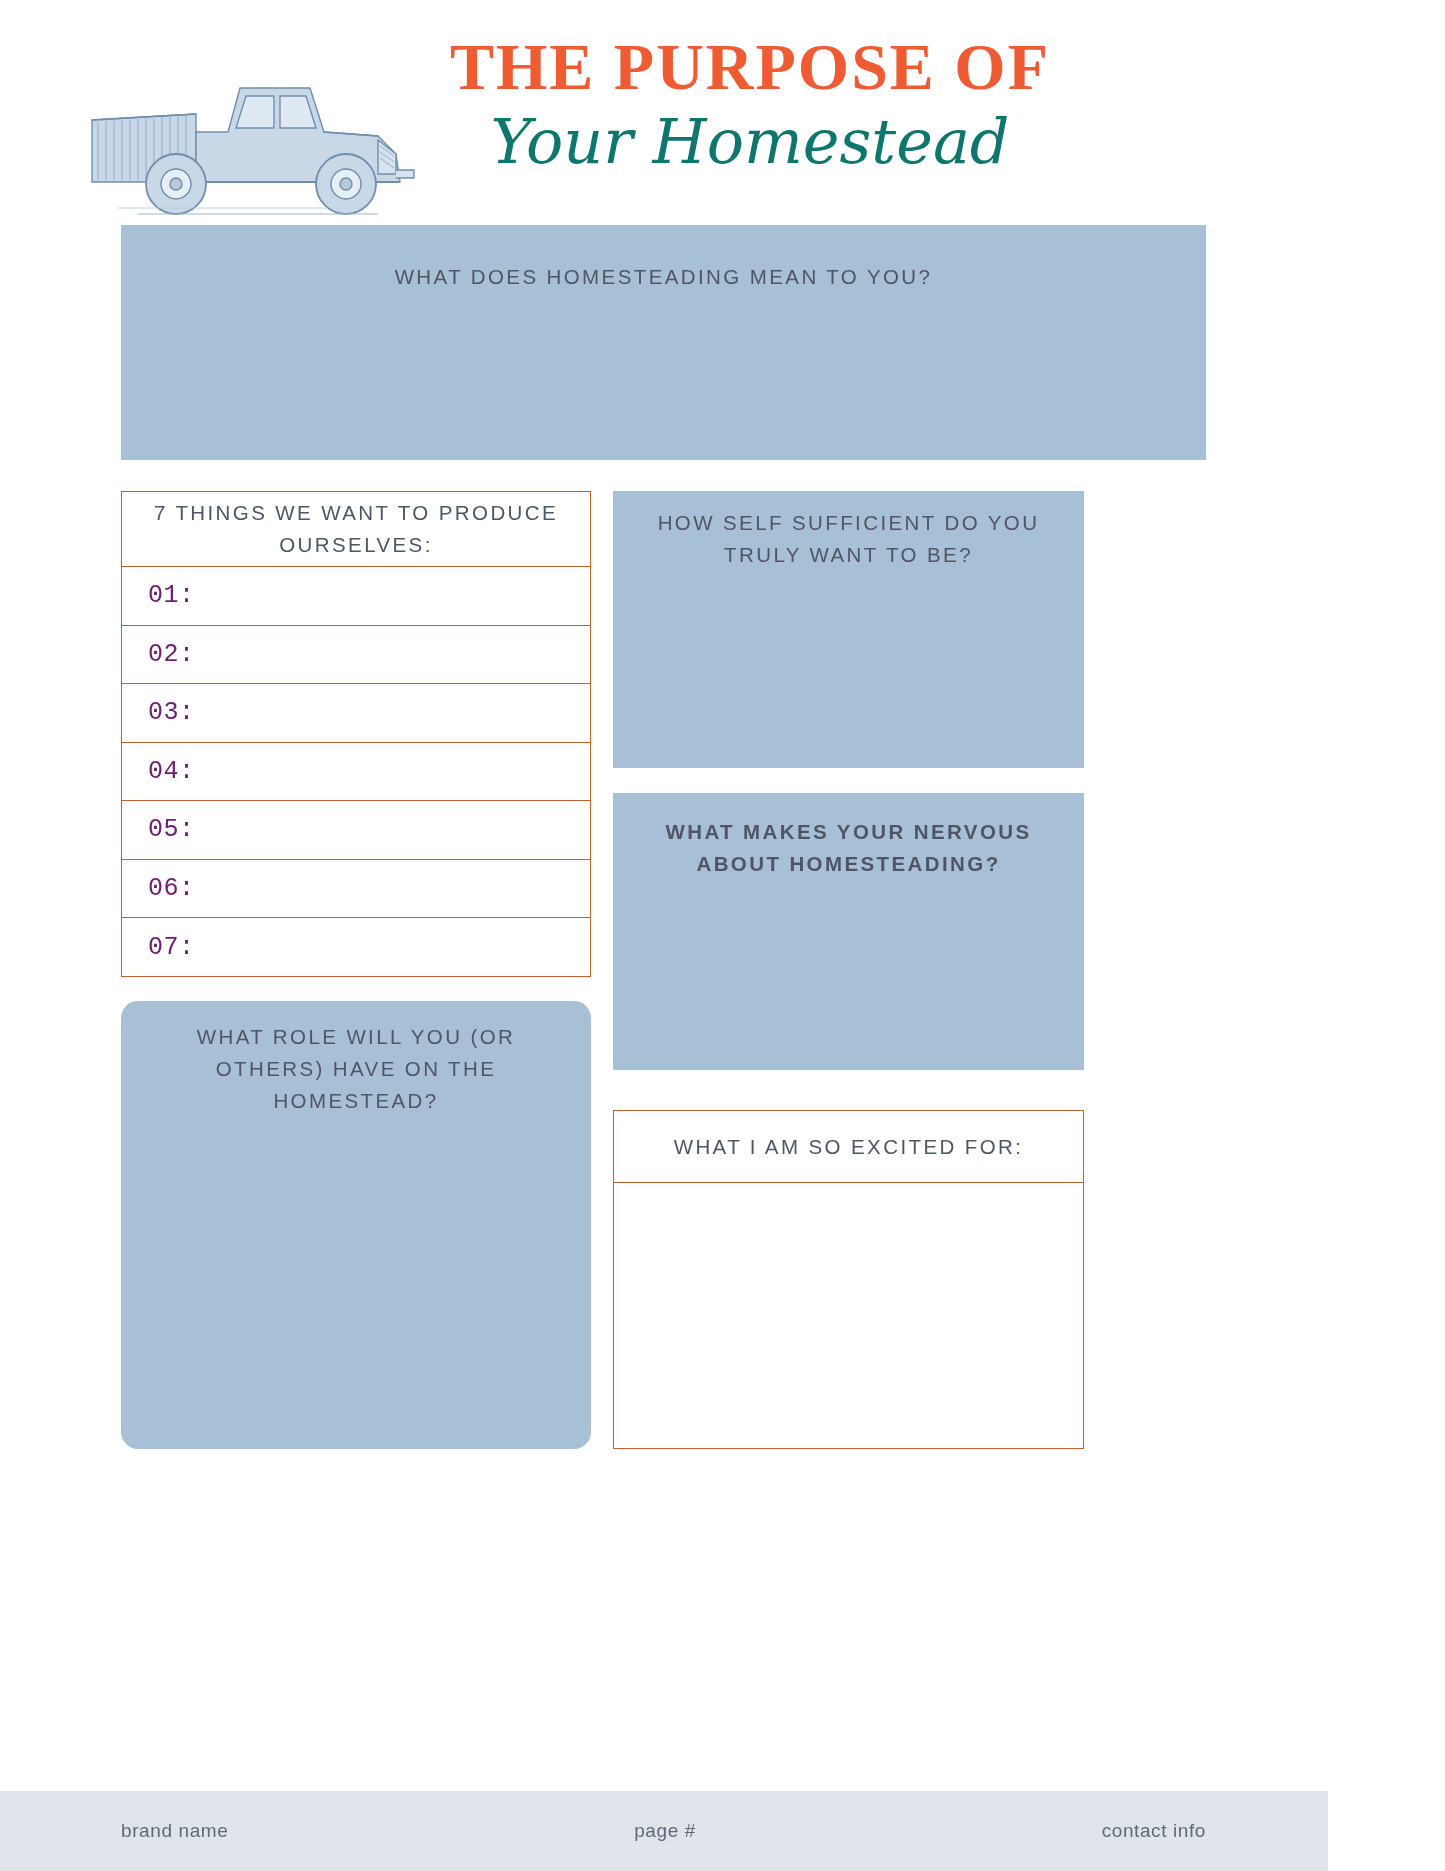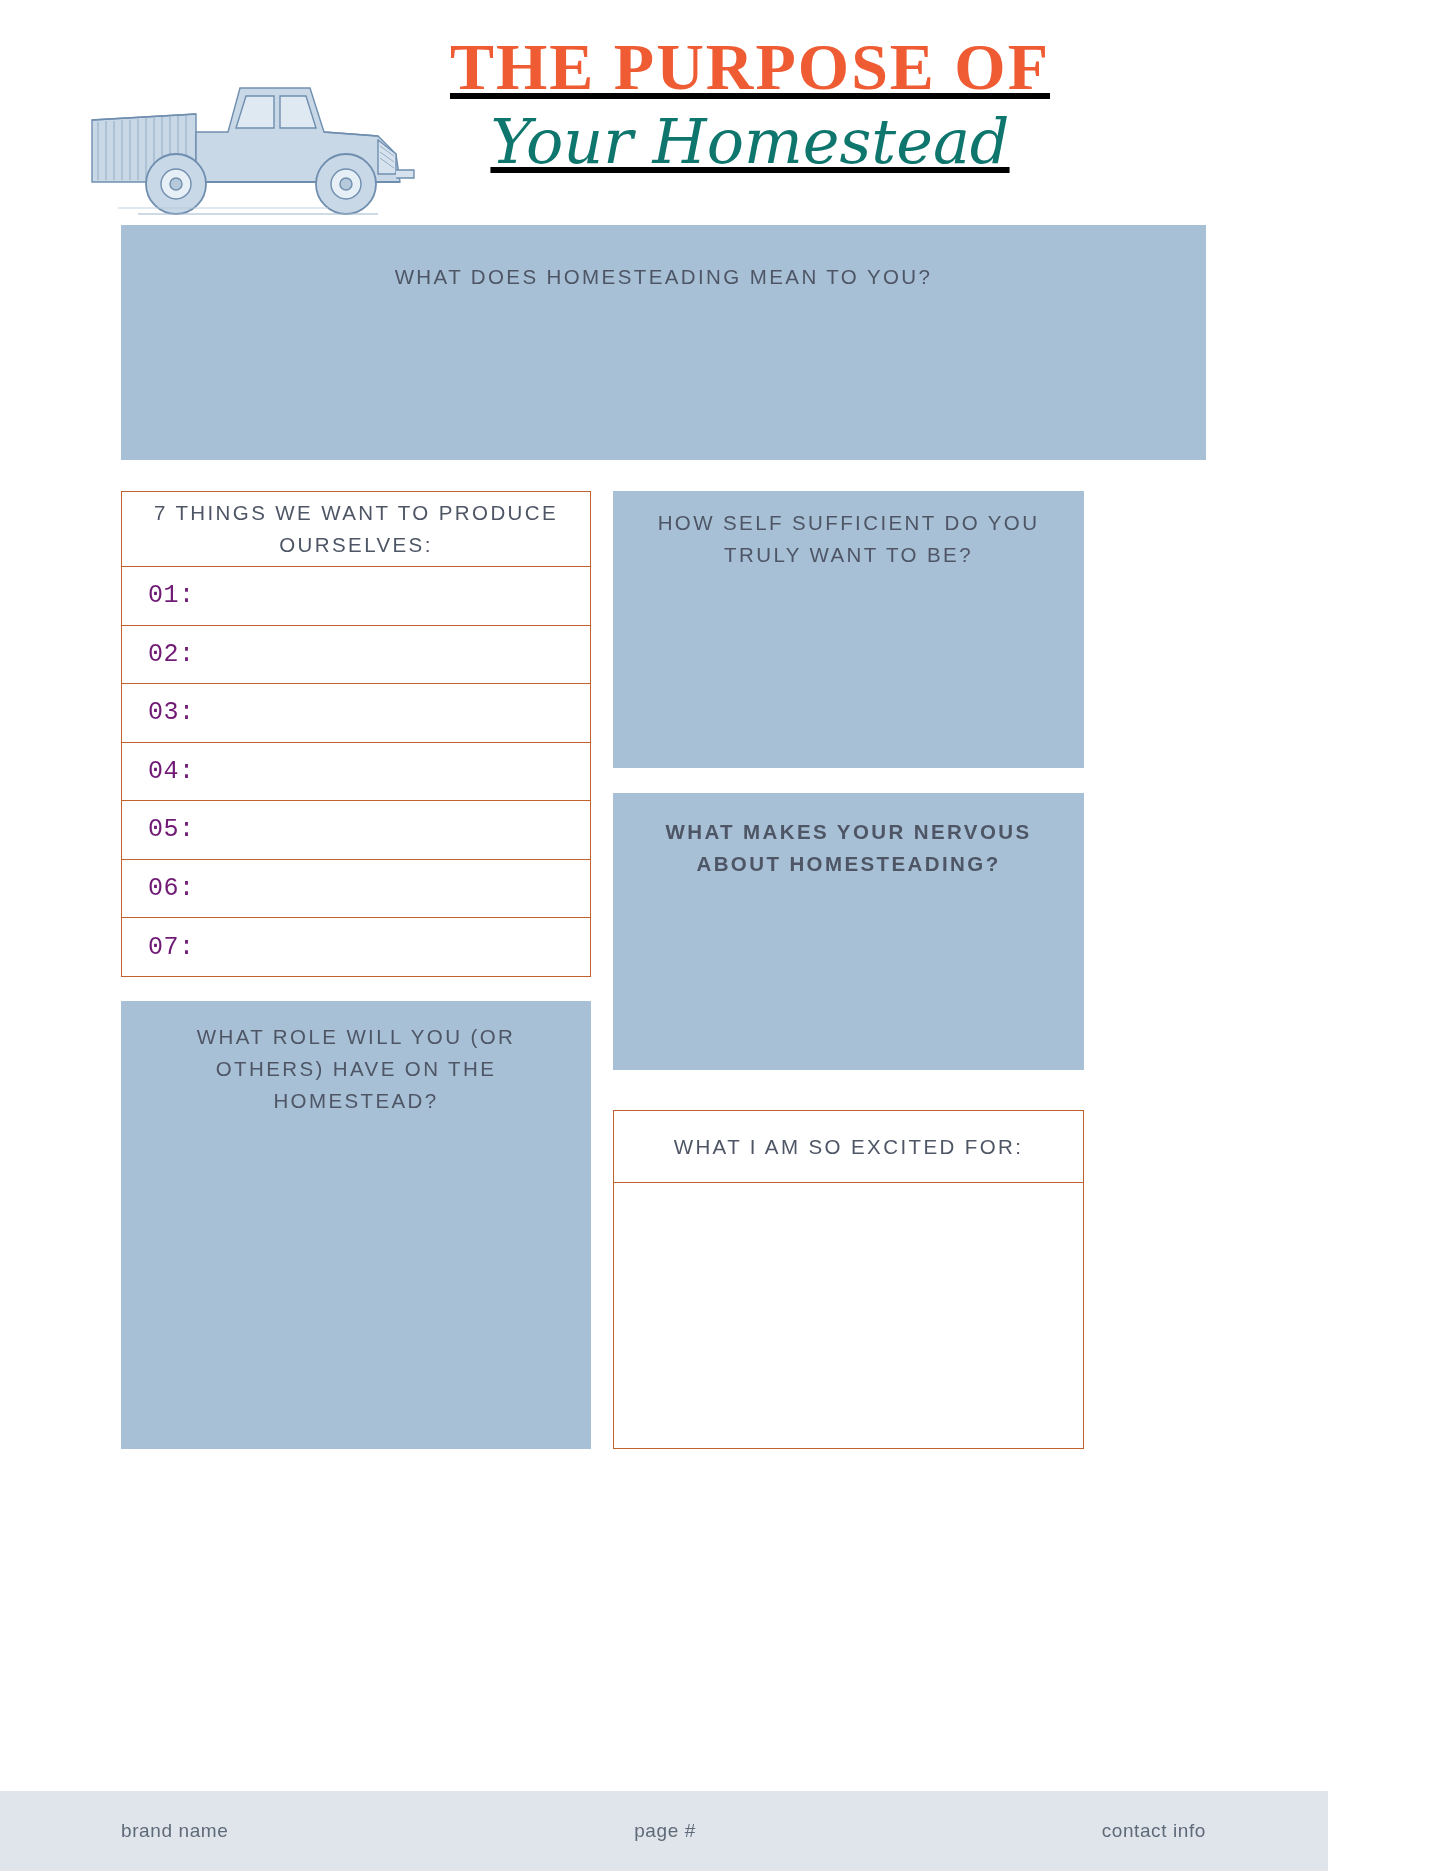--- a/index.html
+++ b/index.html
@@ -34,21 +34,20 @@
     top: 62px;
     width: 350px;
     height: 160px;
   }
   .title-block {
     position: absolute;
     left: 400px;
     top: 32px;
     width: 700px;
     text-align: center;
-    text-decoration: underline;
   }
   .title-main {
     font-family: "Liberation Serif", serif;
     font-weight: bold;
     font-size: 66px;
     letter-spacing: 2px;
     color: #ef5b33;
     line-height: 1.05;
     white-space: nowrap;
   }
@@ -115,21 +114,21 @@
 
   
   #q2 { left: 613px; top: 491px; width: 471px; height: 277px; }
   #q2 .box-label { padding-top: 16px; }
 
   
   #q3 { left: 613px; top: 793px; width: 471px; height: 277px; font-weight: bold; }
   #q3 .box-label { padding-top: 23px; }
 
   
-  #q4 { left: 121px; top: 1001px; width: 470px; height: 448px; }
+  #q4 { left: 121px; top: 1001px; width: 470px; height: 448px; border-radius: 17px; }
   #q4 .box-label { padding-top: 20px; }
 
   
   #q5 { left: 613px; top: 1110px; width: 471px; height: 339px; }
   .q5-head {
     height: 72px;
     border-bottom: 1.6px solid #c1622c;
     display: flex;
     align-items: center;
     justify-content: center;

